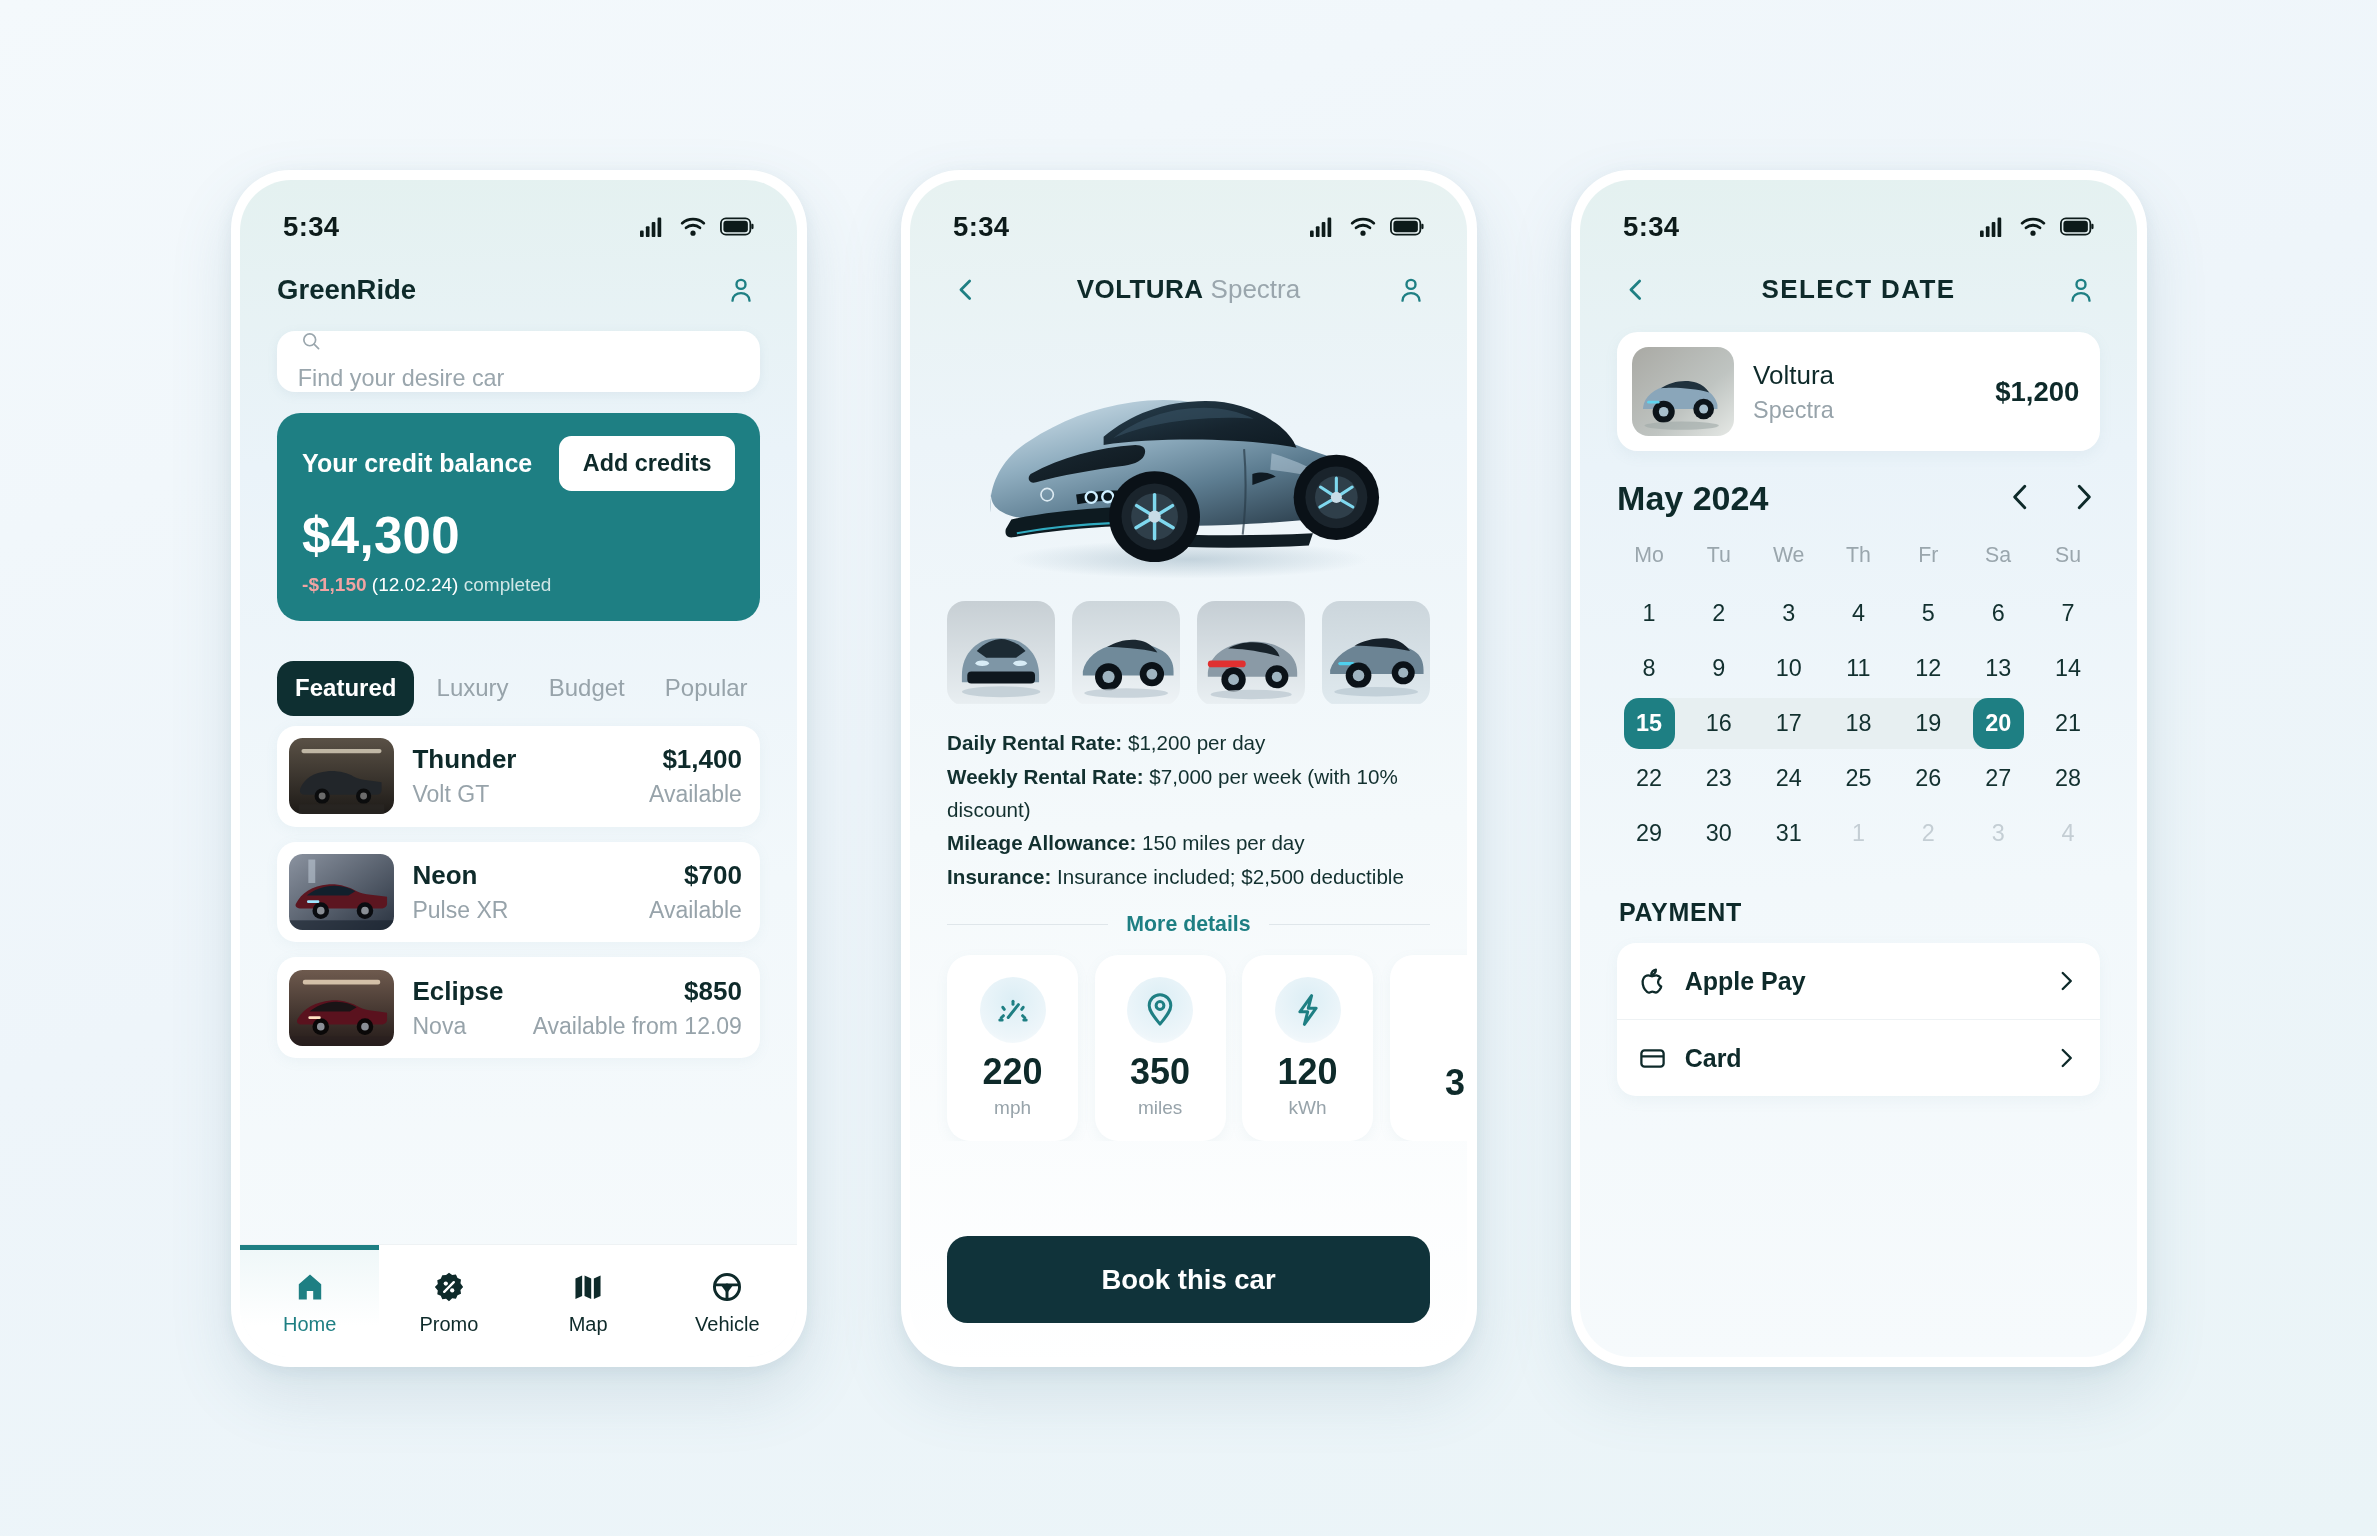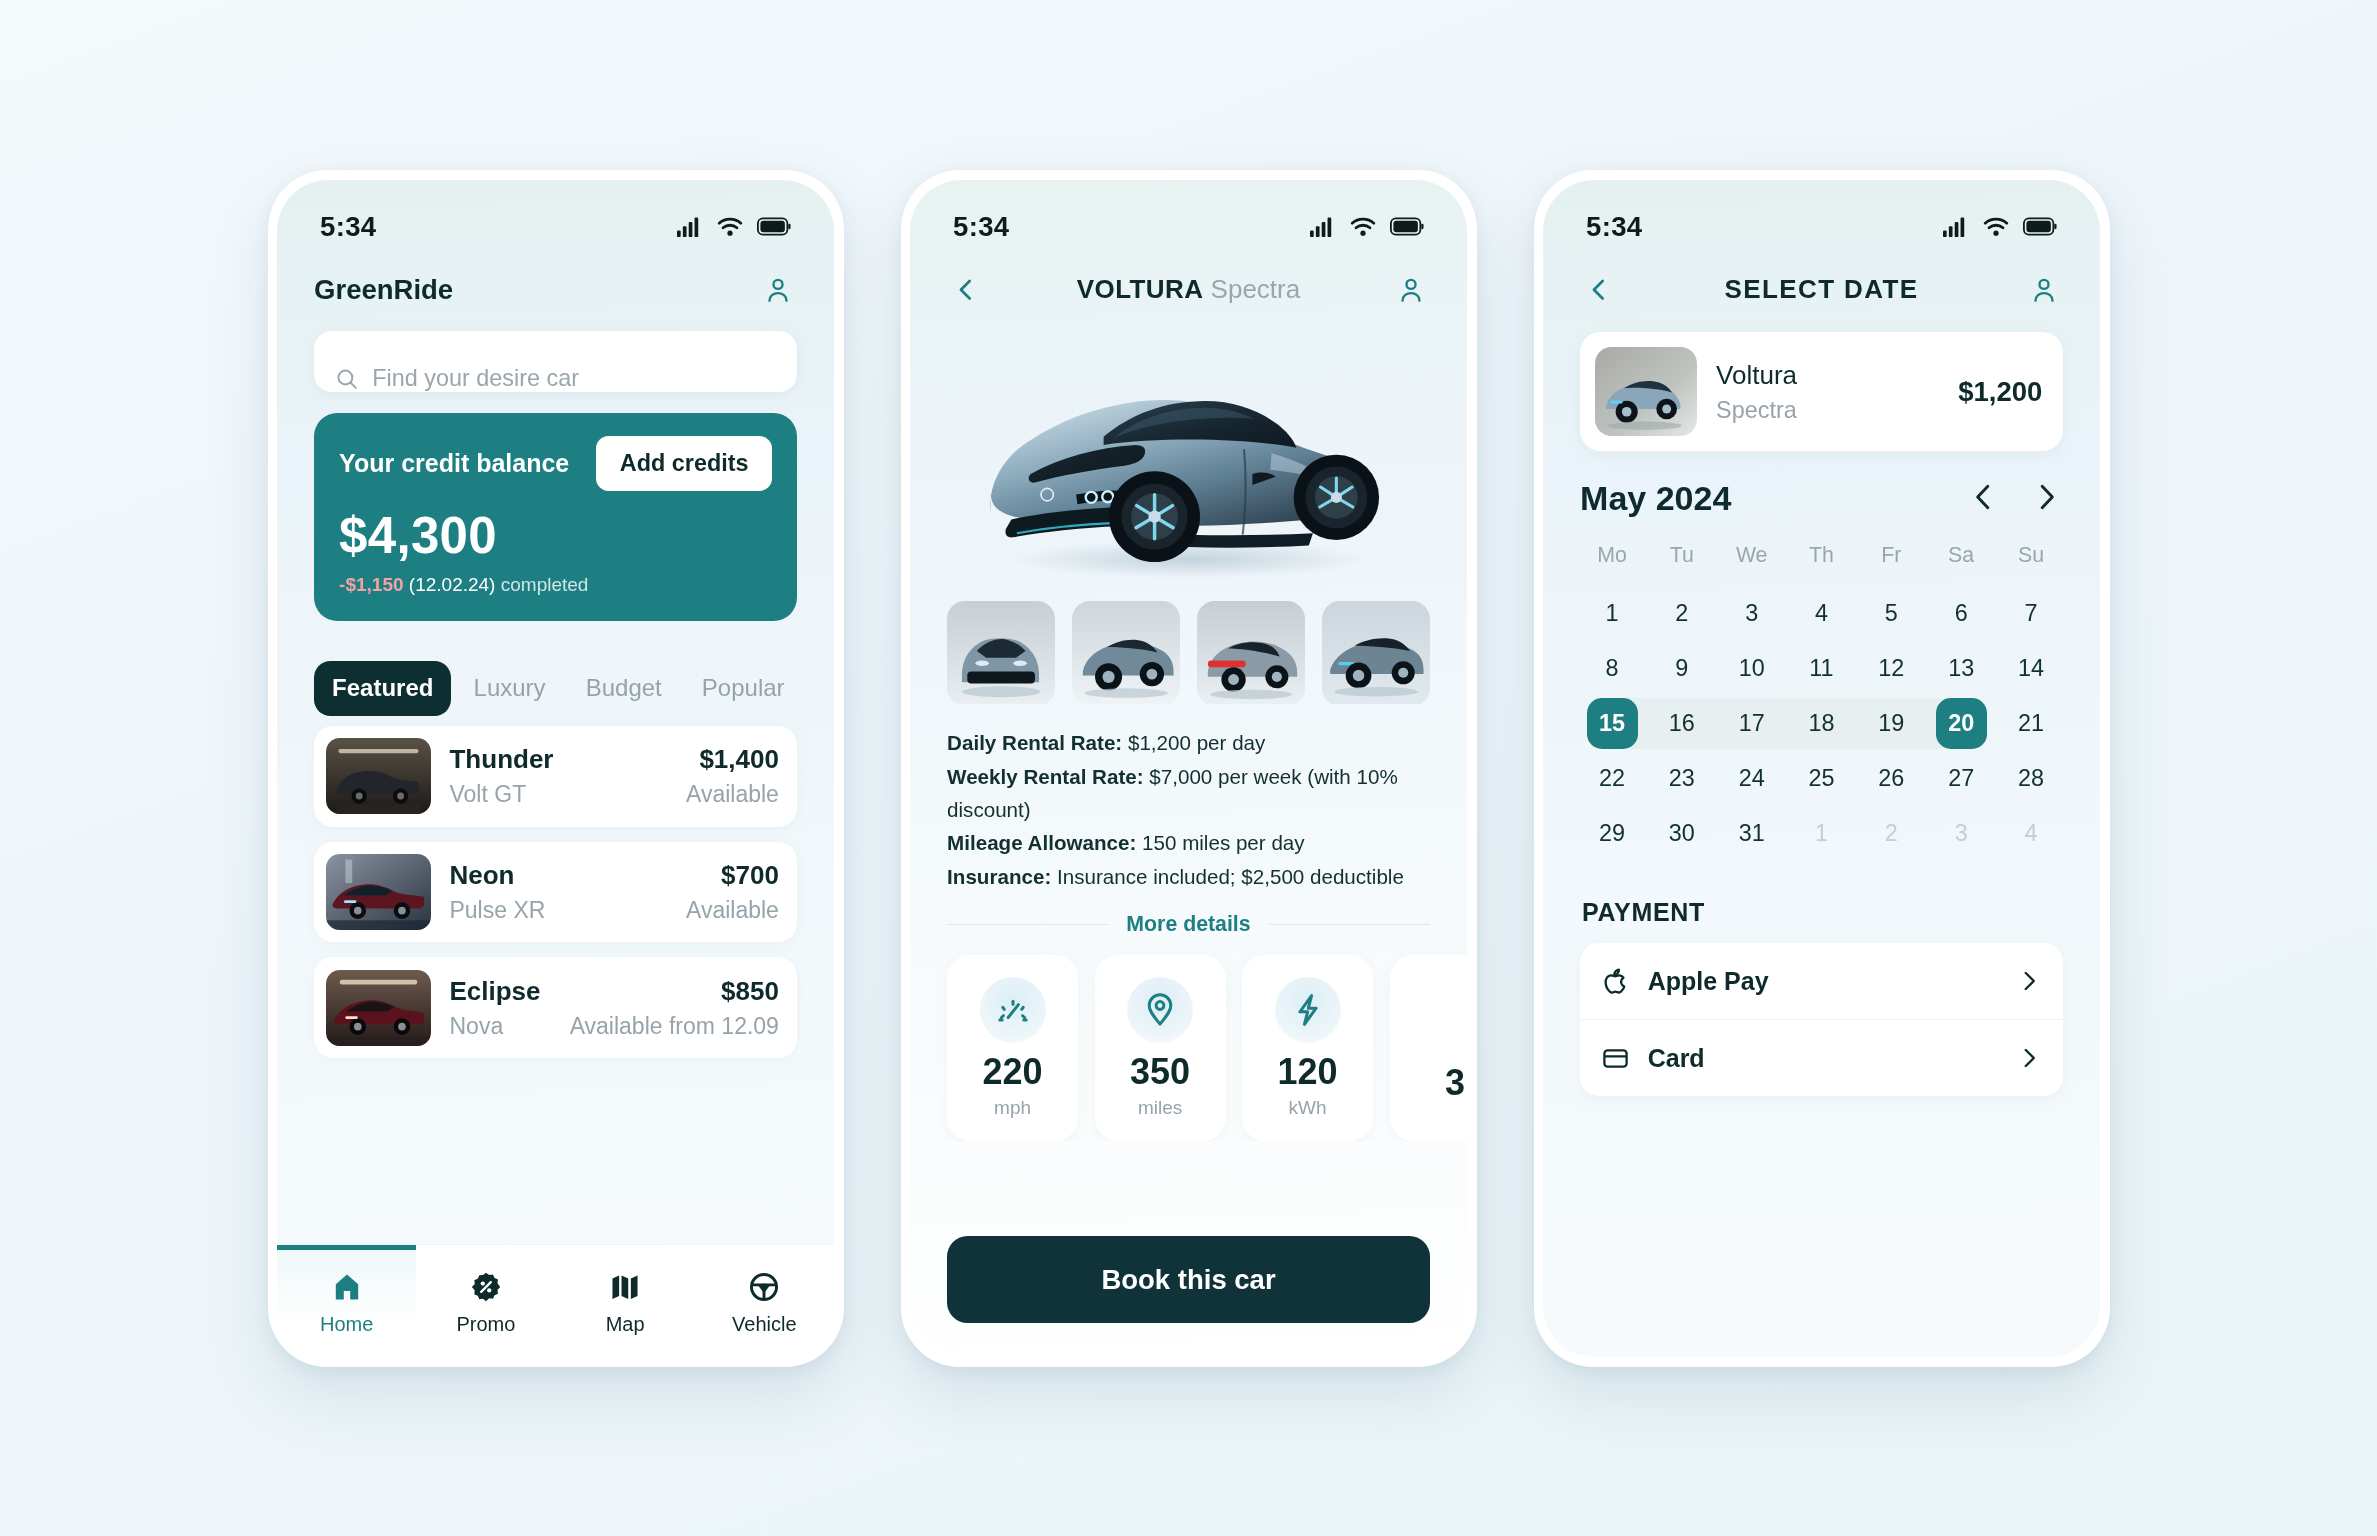--- a/index.html
+++ b/index.html
@@ -9,21 +9,21 @@
     background: #f1f7fb;
     overflow: hidden;
   }
   .stage {
     position: relative;
     width: 2377px; height: 1537px;
     background: linear-gradient(160deg,#f4f9fc 0%, #eef5fa 45%, #eaf4f7 100%);
     display: flex;
     align-items: center;
     justify-content: center;
-    gap: 57px;
+    gap: 94px;
   }
 
   
   .phone {
     position: relative;
     width: 576px;
     height: 1197px;
     background: #ffffff;
     border-radius: 59px;
     padding: 9.6px;
@@ -68,23 +68,24 @@
   .appbar-title .l { font-weight: 400; color: #9aa6ad; }
   .appbar-title.caps { font-weight:700; color:#0e2a2a; letter-spacing:1.4px; }
   .iconbtn { width: 37px; height: 37px; display:flex; align-items:center; justify-content:center; cursor:pointer;}
 
   
   .searchwrap { padding: 5.5px 37px 0 37px; flex:0 0 auto; }
   .search {
     height: 61px;
     background: #fff;
     border-radius: 18px;
-    display: flex; align-items: flex-end; gap: 13.8px;
+    display: flex; align-items: flex-start; gap: 13.8px;
     padding: 0 20.6px;
     box-shadow: 0 2.8px 11px rgba(110,150,170,.10);
+    flex-direction: column;
   }
   .search input {
     border: 0; outline: 0; background: transparent;
     font-family: inherit; font-size: 23.4px; color: #6f7c84; width: 100%;
   }
   .search input::placeholder { color: #9aa6ad; }
 
   
   .creditwrap { padding: 20.6px 37px 0 37px; flex:0 0 auto;}
   .credit {

